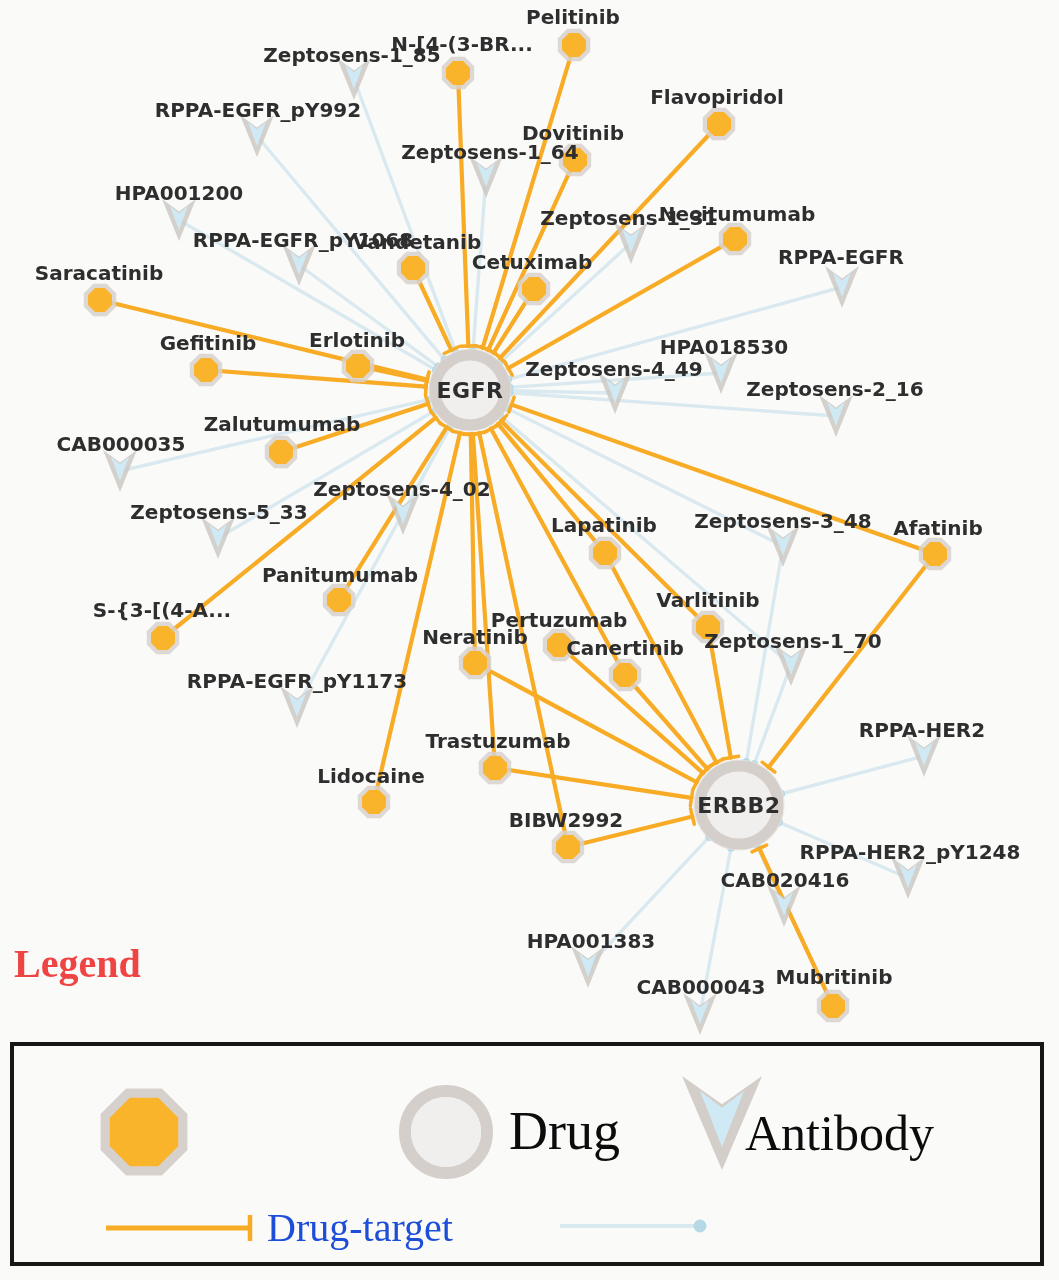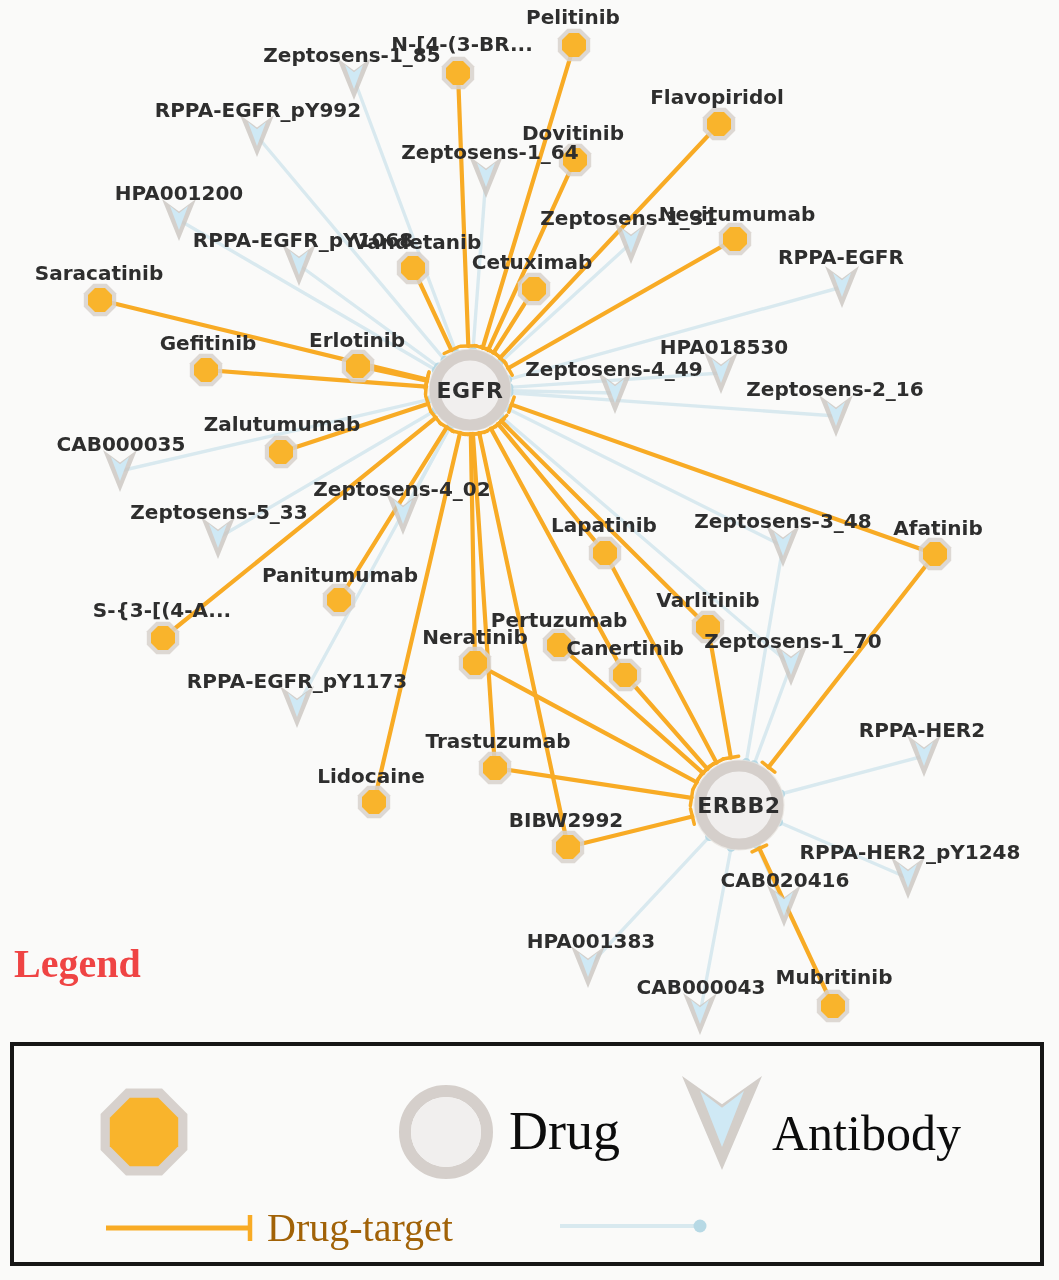--- a/index.html
+++ b/index.html
@@ -9,21 +9,21 @@
     font-family:"DejaVu Sans","Liberation Sans",sans-serif;
   }
   #network-svg{position:absolute;left:0;top:0;display:block}
   .node-label{font-family:"DejaVu Sans","Liberation Sans",sans-serif;font-weight:700;font-size:20px;fill:#2e2e2e}
   .gene-label{font-family:"DejaVu Sans","Liberation Sans",sans-serif;font-weight:700;font-size:22px;fill:#2e2e2e;letter-spacing:.5px}
   .legend-title{position:absolute;left:14px;top:940px;font-family:"Liberation Serif",serif;font-weight:700;font-size:40px;color:#ef4444}
   .legend-box{position:absolute;left:10px;top:1042px;width:1026px;height:216px;border:4px solid #161616;background:transparent}
   .legend-glyph{position:absolute}
   .legend-item-label{position:absolute;font-family:"Liberation Serif",serif;font-size:54px;color:#0c0c0c;white-space:nowrap}
   .legend-item-label.small{font-size:50px}
-  .legend-edge-label{position:absolute;font-family:"Liberation Serif",serif;font-size:40px;color:#a16207;white-space:nowrap}
+  .legend-edge-label{position:absolute;font-family:"Liberation Serif",serif;font-size:40px;color:#1d4ed8;white-space:nowrap}
 </style>
 </head>
 <body>
 
 <svg id="network-svg" width="1059" height="1280" viewBox="0 0 1059 1280">
     <g>
       <g>
         <line x1="354" y1="79" x2="456.3705878453303" y2="353.45907603360115" stroke="#d8e9ef" stroke-width="3.4" stroke-linecap="round" opacity="0.95"></line>
         <circle cx="456.3705878453303" cy="353.45907603360115" r="4.5" fill="#b7d9e5"></circle>
       </g>
@@ -486,21 +486,21 @@
   <svg class="legend-glyph" style="left:382px;top:36px" width="100" height="100" viewBox="0 0 100 100">
     <circle cx="50" cy="50" r="41" fill="none" stroke-width="12" stroke="#d5cfcb"></circle>
     <circle cx="50" cy="50" r="35" fill="#f1efee"></circle>
   </svg>
   <div class="legend-item-label" style="left:495px;top:54px">Drug</div>
 
   <svg class="legend-glyph" style="left:660px;top:24px" width="96" height="106" viewBox="0 0 96 106">
     <path d="M 8,6 L 48,34.2 L 88,6 L 48,100 Z" opacity="0.85" fill="#cbc5c1"></path>
     <path d="M 26,21 L 48,37.8 L 70,21 L 48,77 Z" fill="#cfe9f5"></path>
   </svg>
-  <div class="legend-item-label small" style="left:758px;top:58px">Antibody</div>
+  <div class="legend-item-label small" style="left:731px;top:58px">Antibody</div>
 
   <svg class="legend-glyph" style="left:88px;top:164px" width="180" height="36" viewBox="0 0 180 36">
     <line x1="4" y1="18" x2="146" y2="18" stroke-width="5" stroke="#f8ab25"></line>
     <line x1="148" y1="5" x2="148" y2="31" stroke-width="4.5" stroke="#f8ab25"></line>
   </svg>
   <div class="legend-edge-label" style="left:253px;top:158px">Drug-target</div>
 
   <svg class="legend-glyph" style="left:542px;top:164px" width="170" height="34" viewBox="0 0 170 34">
     <line x1="4" y1="16" x2="138" y2="16" stroke-width="4" stroke="#d8e9ef"></line>
     <circle cx="144" cy="16" r="6.5" fill="#b7d9e5"></circle>

